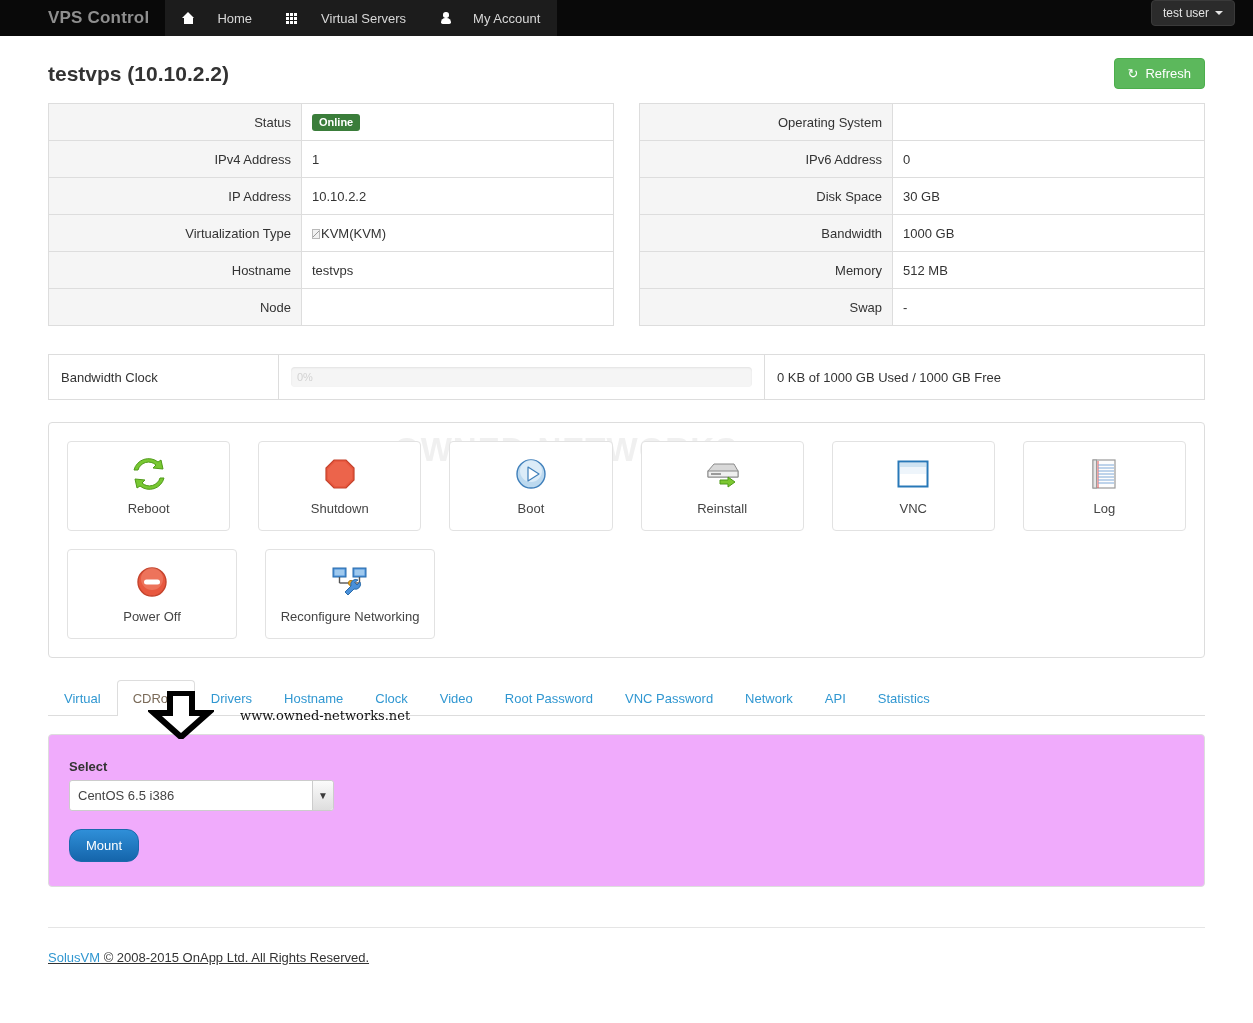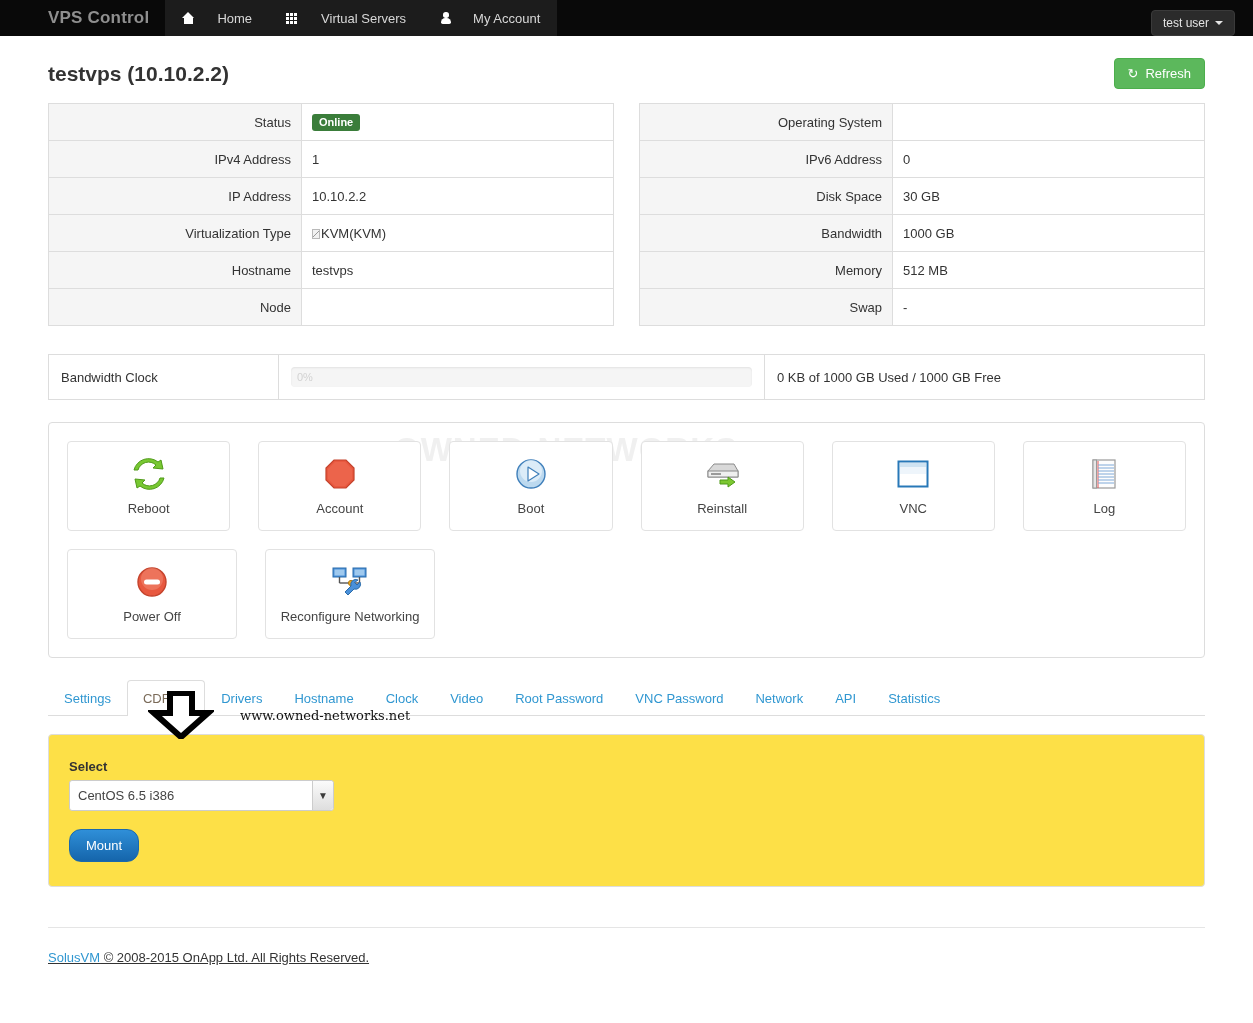--- a/index.html
+++ b/index.html
@@ -15,21 +15,21 @@
     position: relative;
     overflow: hidden;
   }
 
   
   .navbar {
     height: 36px;
     background: #090909;
     position: relative;
     display: flex;
-    align-items: flex-end;
+    align-items: flex-start;
   }
   .navbar-inner {
     display: flex;
     align-items: stretch;
     height: 36px;
   }
   .brand {
     color: #8f8f8f;
     font-size: 17px;
     font-weight: bold;
@@ -362,21 +362,21 @@
     border-color: #dddddd;
     border-bottom-color: #ffffff;
     cursor: default;
   }
 
   
   .tab-panel {
     margin: 18px 12px 0 12px;
     border: 1px solid #dddddd;
     border-radius: 4px;
-    background: #fde047;
+    background: #f0abfc;
     padding: 24px 20px;
     min-height: 100px;
   }
   .field-label {
     font-size: 13px;
     font-weight: bold;
     color: #333333;
     margin-bottom: 6px;
   }
   .select-box {
@@ -572,21 +572,21 @@
         <div class="action-label">Reboot</div>
       </div>
 
       <div class="action-card">
         <div class="action-icon">
           <svg width="32" height="32" viewBox="0 0 32 32">
             <polygon points="10,2 22,2 30,10 30,22 22,30 10,30 2,22 2,10" fill="#e8583f" stroke="#c4432c" stroke-width="1.2"></polygon>
             <polygon points="11,4 21,4 28,11 28,21 21,28 11,28 4,21 4,11" fill="#ef7056" opacity=".55"></polygon>
           </svg>
         </div>
-        <div class="action-label">Account</div>
+        <div class="action-label">Shutdown</div>
       </div>
 
       <div class="action-card">
         <div class="action-icon">
           <svg width="32" height="32" viewBox="0 0 32 32">
             <circle cx="16" cy="16" r="14" fill="#bcd9ef" stroke="#3f7fba" stroke-width="1.4"></circle>
             <circle cx="16" cy="13" r="11" fill="#e3f0fa" opacity=".8"></circle>
             <polygon points="13,9 24,16 13,23" fill="#ffffff" stroke="#3f7fba" stroke-width="1.2" stroke-linejoin="round"></polygon>
           </svg>
         </div>
@@ -667,21 +667,21 @@
       </div>
     </div>
   </div>
 
   <svg class="annot-arrow" viewBox="0 0 66 48">
     <polygon points="22,2 44,2 44,22 60,22 33,46 6,22 22,22" fill="#ffffff" stroke="#000000" stroke-width="6" stroke-linejoin="miter"></polygon>
   </svg>
   <div class="annot-url">www.owned-networks.net</div>
 
   <div class="tabs">
-    <div class="tab">Settings</div>
+    <div class="tab">Virtual</div>
     <div class="tab active">CDRom</div>
     <div class="tab">Drivers</div>
     <div class="tab">Hostname</div>
     <div class="tab">Clock</div>
     <div class="tab">Video</div>
     <div class="tab">Root Password</div>
     <div class="tab">VNC Password</div>
     <div class="tab">Network</div>
     <div class="tab">API</div>
     <div class="tab">Statistics</div>

